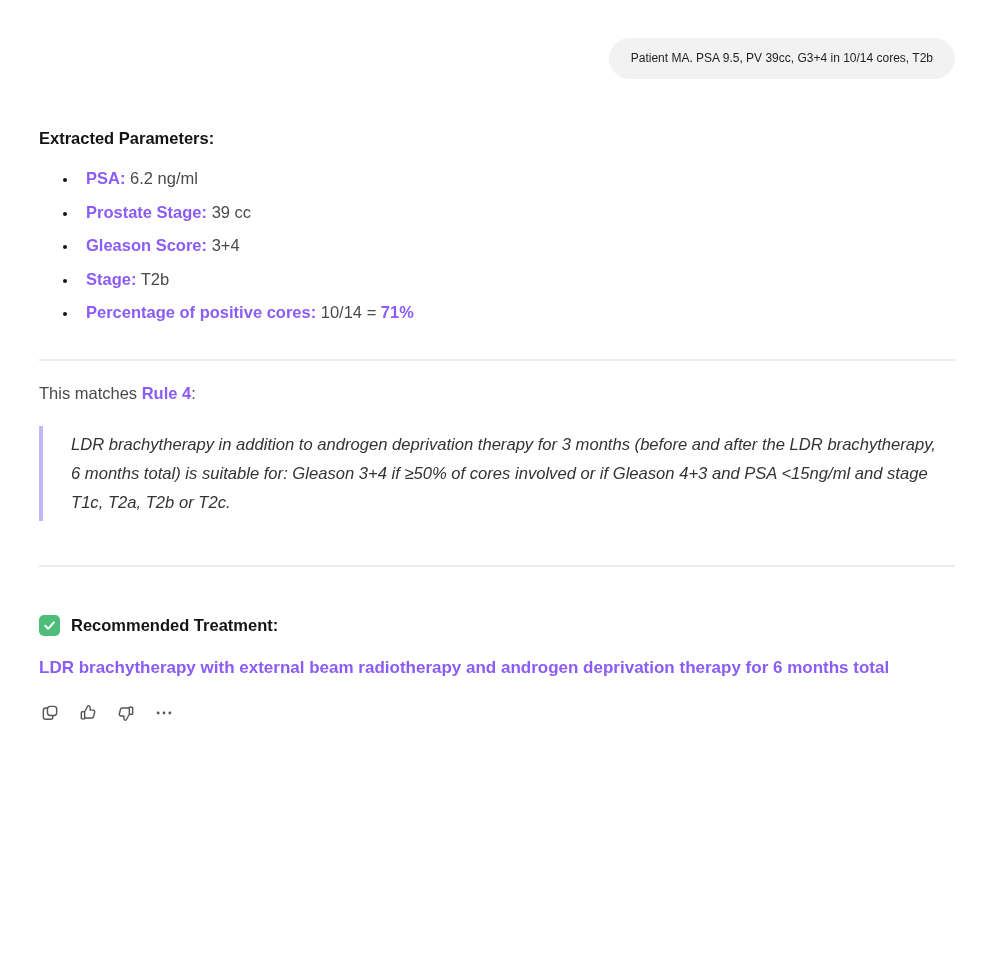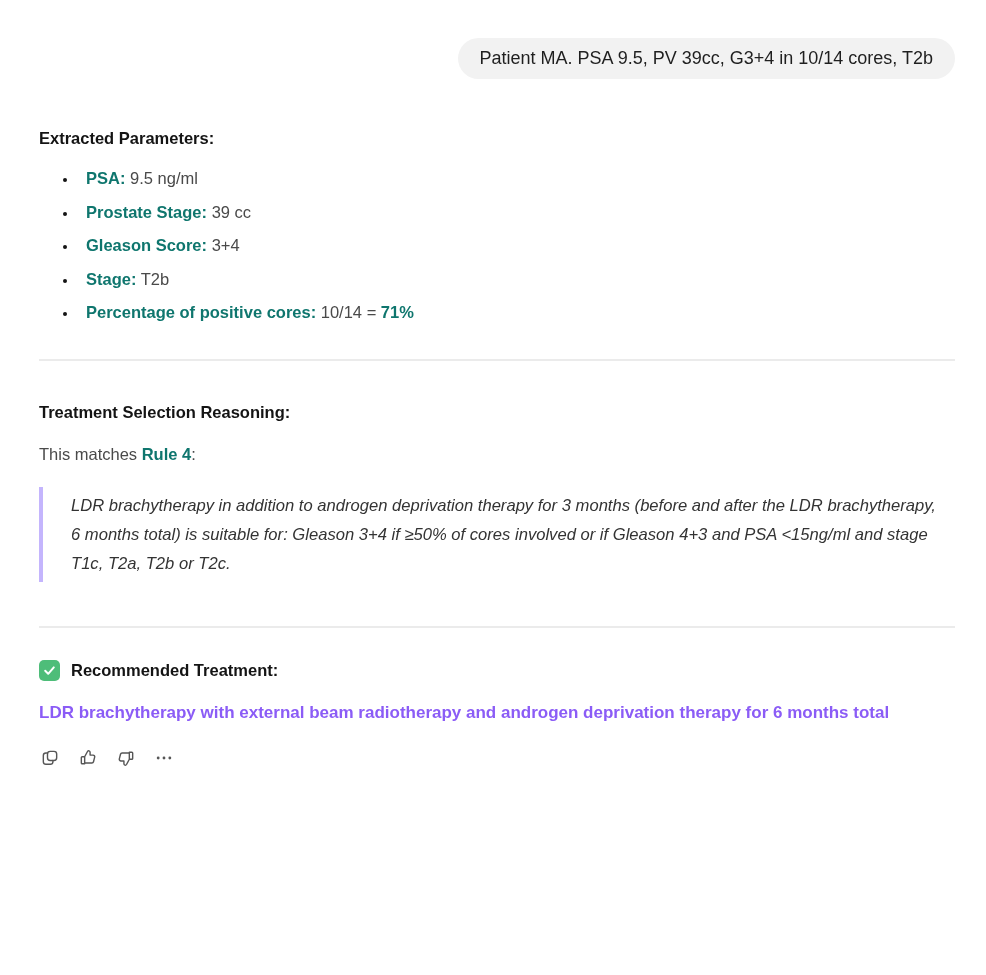--- a/index.html
+++ b/index.html
@@ -14,21 +14,21 @@
   
   .bubble-row {
     display: flex;
     justify-content: flex-end;
     padding: 38px 31px 0 39px;
   }
   .user-bubble {
     background: #f2f2f2;
     border-radius: 21px;
     padding: 10px 22px;
-    font-size: 18px;
+    font-size: 12px;
     line-height: 21px;
     color: #1f1f1f;
     white-space: nowrap;
   }
   
   .content {
     padding: 0 31px 0 39px;
   }
   .section-heading {
     font-weight: 700;
@@ -45,21 +45,21 @@
     list-style: disc;
   }
   ul.bullets li {
     font-size: 16.5px;
     line-height: 20px;
     margin-bottom: 13.5px;
     color: #4a4a4a;
     padding-left: 8px;
   }
   ul.bullets li::marker { color: #141414; font-size: 14px; }
-  .b { font-weight: 700; color: #0f766e; }
+  .b { font-weight: 700; color: #8b5cf6; }
 
   .divider {
     height: 2px;
     background: #ebebeb;
     margin-top: 37px;
     border: none;
   }
 
   .match-line {
     margin-top: 23px;
@@ -71,21 +71,21 @@
     margin: 23px 0 0 0;
     border-left: 4px solid #c4b5fd;
     padding: 4px 10px 4px 28px;
     font-style: italic;
     font-size: 16.6px;
     line-height: 29px;
     color: #333333;
   }
 
   .rec-heading-row {
-    margin-top: 32px;
+    margin-top: 48px;
     display: flex;
     align-items: center;
     gap: 11px;
   }
   .check-box {
     width: 21px; height: 21px;
     border-radius: 5px;
     display: flex;
     align-items: center;
     justify-content: center;
@@ -123,30 +123,29 @@
 
 <div class="bubble-row">
   <div class="user-bubble">Patient MA. PSA 9.5, PV 39cc, G3+4 in 10/14 cores, T2b</div>
 </div>
 
 <div class="content">
 
   <p class="section-heading heading-extracted">Extracted Parameters:</p>
 
   <ul class="bullets">
-    <li><span class="b">PSA:</span><span> 9.5 ng/ml</span><span class="b"></span></li>
+    <li><span class="b">PSA:</span><span> 6.2 ng/ml</span><span class="b"></span></li>
     <li><span class="b">Prostate Stage:</span><span> 39 cc</span><span class="b"></span></li>
     <li><span class="b">Gleason Score:</span><span> 3+4</span><span class="b"></span></li>
     <li><span class="b">Stage:</span><span> T2b</span><span class="b"></span></li>
     <li><span class="b">Percentage of positive cores:</span><span> 10/14 = </span><span class="b">71%</span></li>
   </ul>
 
   <hr class="divider">
 
-  <p class="section-heading heading-reasoning">Treatment Selection Reasoning:</p>
 
 
   <p class="match-line"><span>This matches </span><span class="b">Rule 4</span><span>:</span></p>
 
   <blockquote class="rule-quote">LDR brachytherapy in addition to androgen deprivation therapy for 3 months (before and after the LDR brachytherapy, 6 months total) is suitable for: Gleason 3+4 if ≥50% of cores involved or if Gleason 4+3 and PSA &lt;15ng/ml and stage T1c, T2a, T2b or T2c.</blockquote>
 
   <hr class="divider" style="margin-top:44px;">
 
   <div class="rec-heading-row">
     <span class="check-box" style="background:#4ebd79;">

